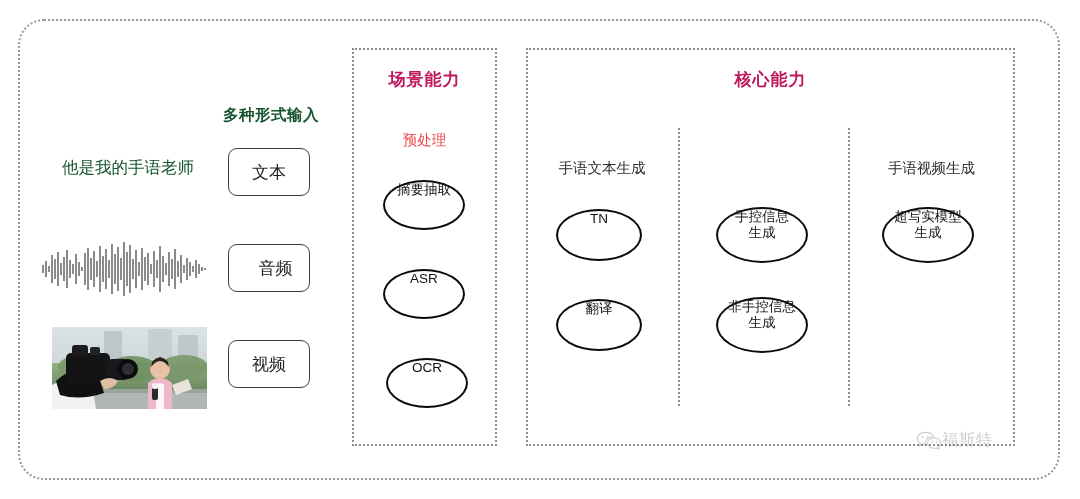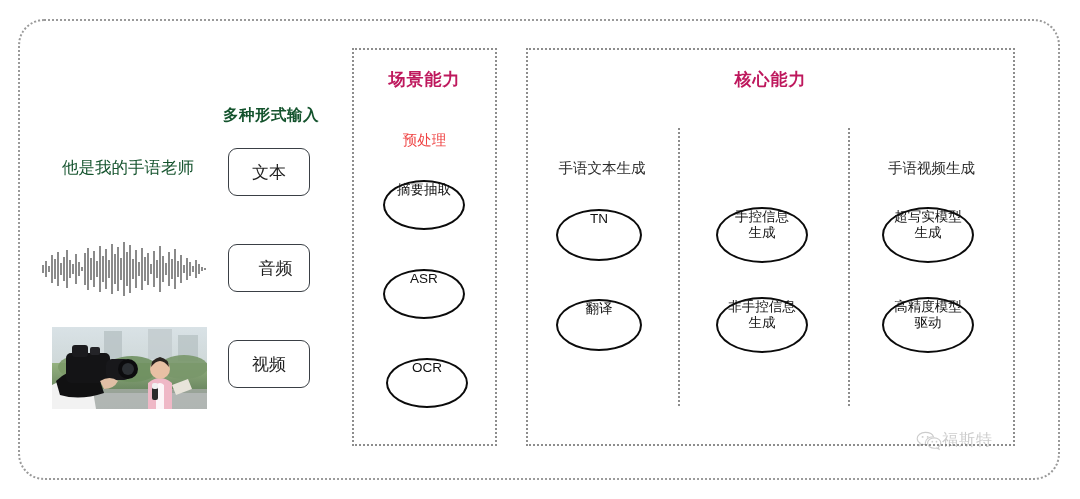--- a/index.html
+++ b/index.html
@@ -339,26 +339,20 @@
       <span style="display: block;">生成</span>
     </div>
   </div>
 
   <div class="node" id="node-hyper">
     <div>
       <span style="display: block;">超写实模型</span>
       <span style="display: block;">生成</span>
     </div>
   </div>
-  <div class="node" id="node-highp">
-    <div>
-      <span style="display: block;">高精度模型</span>
-      <span style="display: block;">驱动</span>
-    </div>
-  </div>
 
   <div id="watermark">
     <svg width="26" height="20" viewBox="0 0 26 20">
       <path d="M9.2 1.4C4.8 1.4 1.2 4.2 1.2 7.6c0 1.9 1.2 3.6 3 4.7l-.8 2.3 2.7-1.4c.9.3 1.9.4 3 .4h.5c-.2-.5-.3-1.1-.3-1.7 0-3.4 3.4-6.1 7.6-6.1h.6C16.8 3.4 13.4 1.4 9.2 1.4z" fill="none" stroke="#6c6c6c" stroke-width="1.1"></path>
       <circle cx="6.6" cy="5.9" r=".95" fill="#6c6c6c"></circle>
       <circle cx="11.7" cy="5.9" r=".95" fill="#6c6c6c"></circle>
       <path d="M24.8 12.1c0-2.9-3-5.2-6.6-5.2s-6.6 2.3-6.6 5.2 3 5.2 6.6 5.2c.9 0 1.7-.1 2.5-.4l2.3 1.2-.7-2c1.5-.9 2.5-2.4 2.5-4z" fill="none" stroke="#6c6c6c" stroke-width="1.1"></path>
       <circle cx="16.3" cy="10.7" r=".85" fill="#6c6c6c"></circle>
       <circle cx="20.5" cy="10.7" r=".85" fill="#6c6c6c"></circle>
     </svg>

